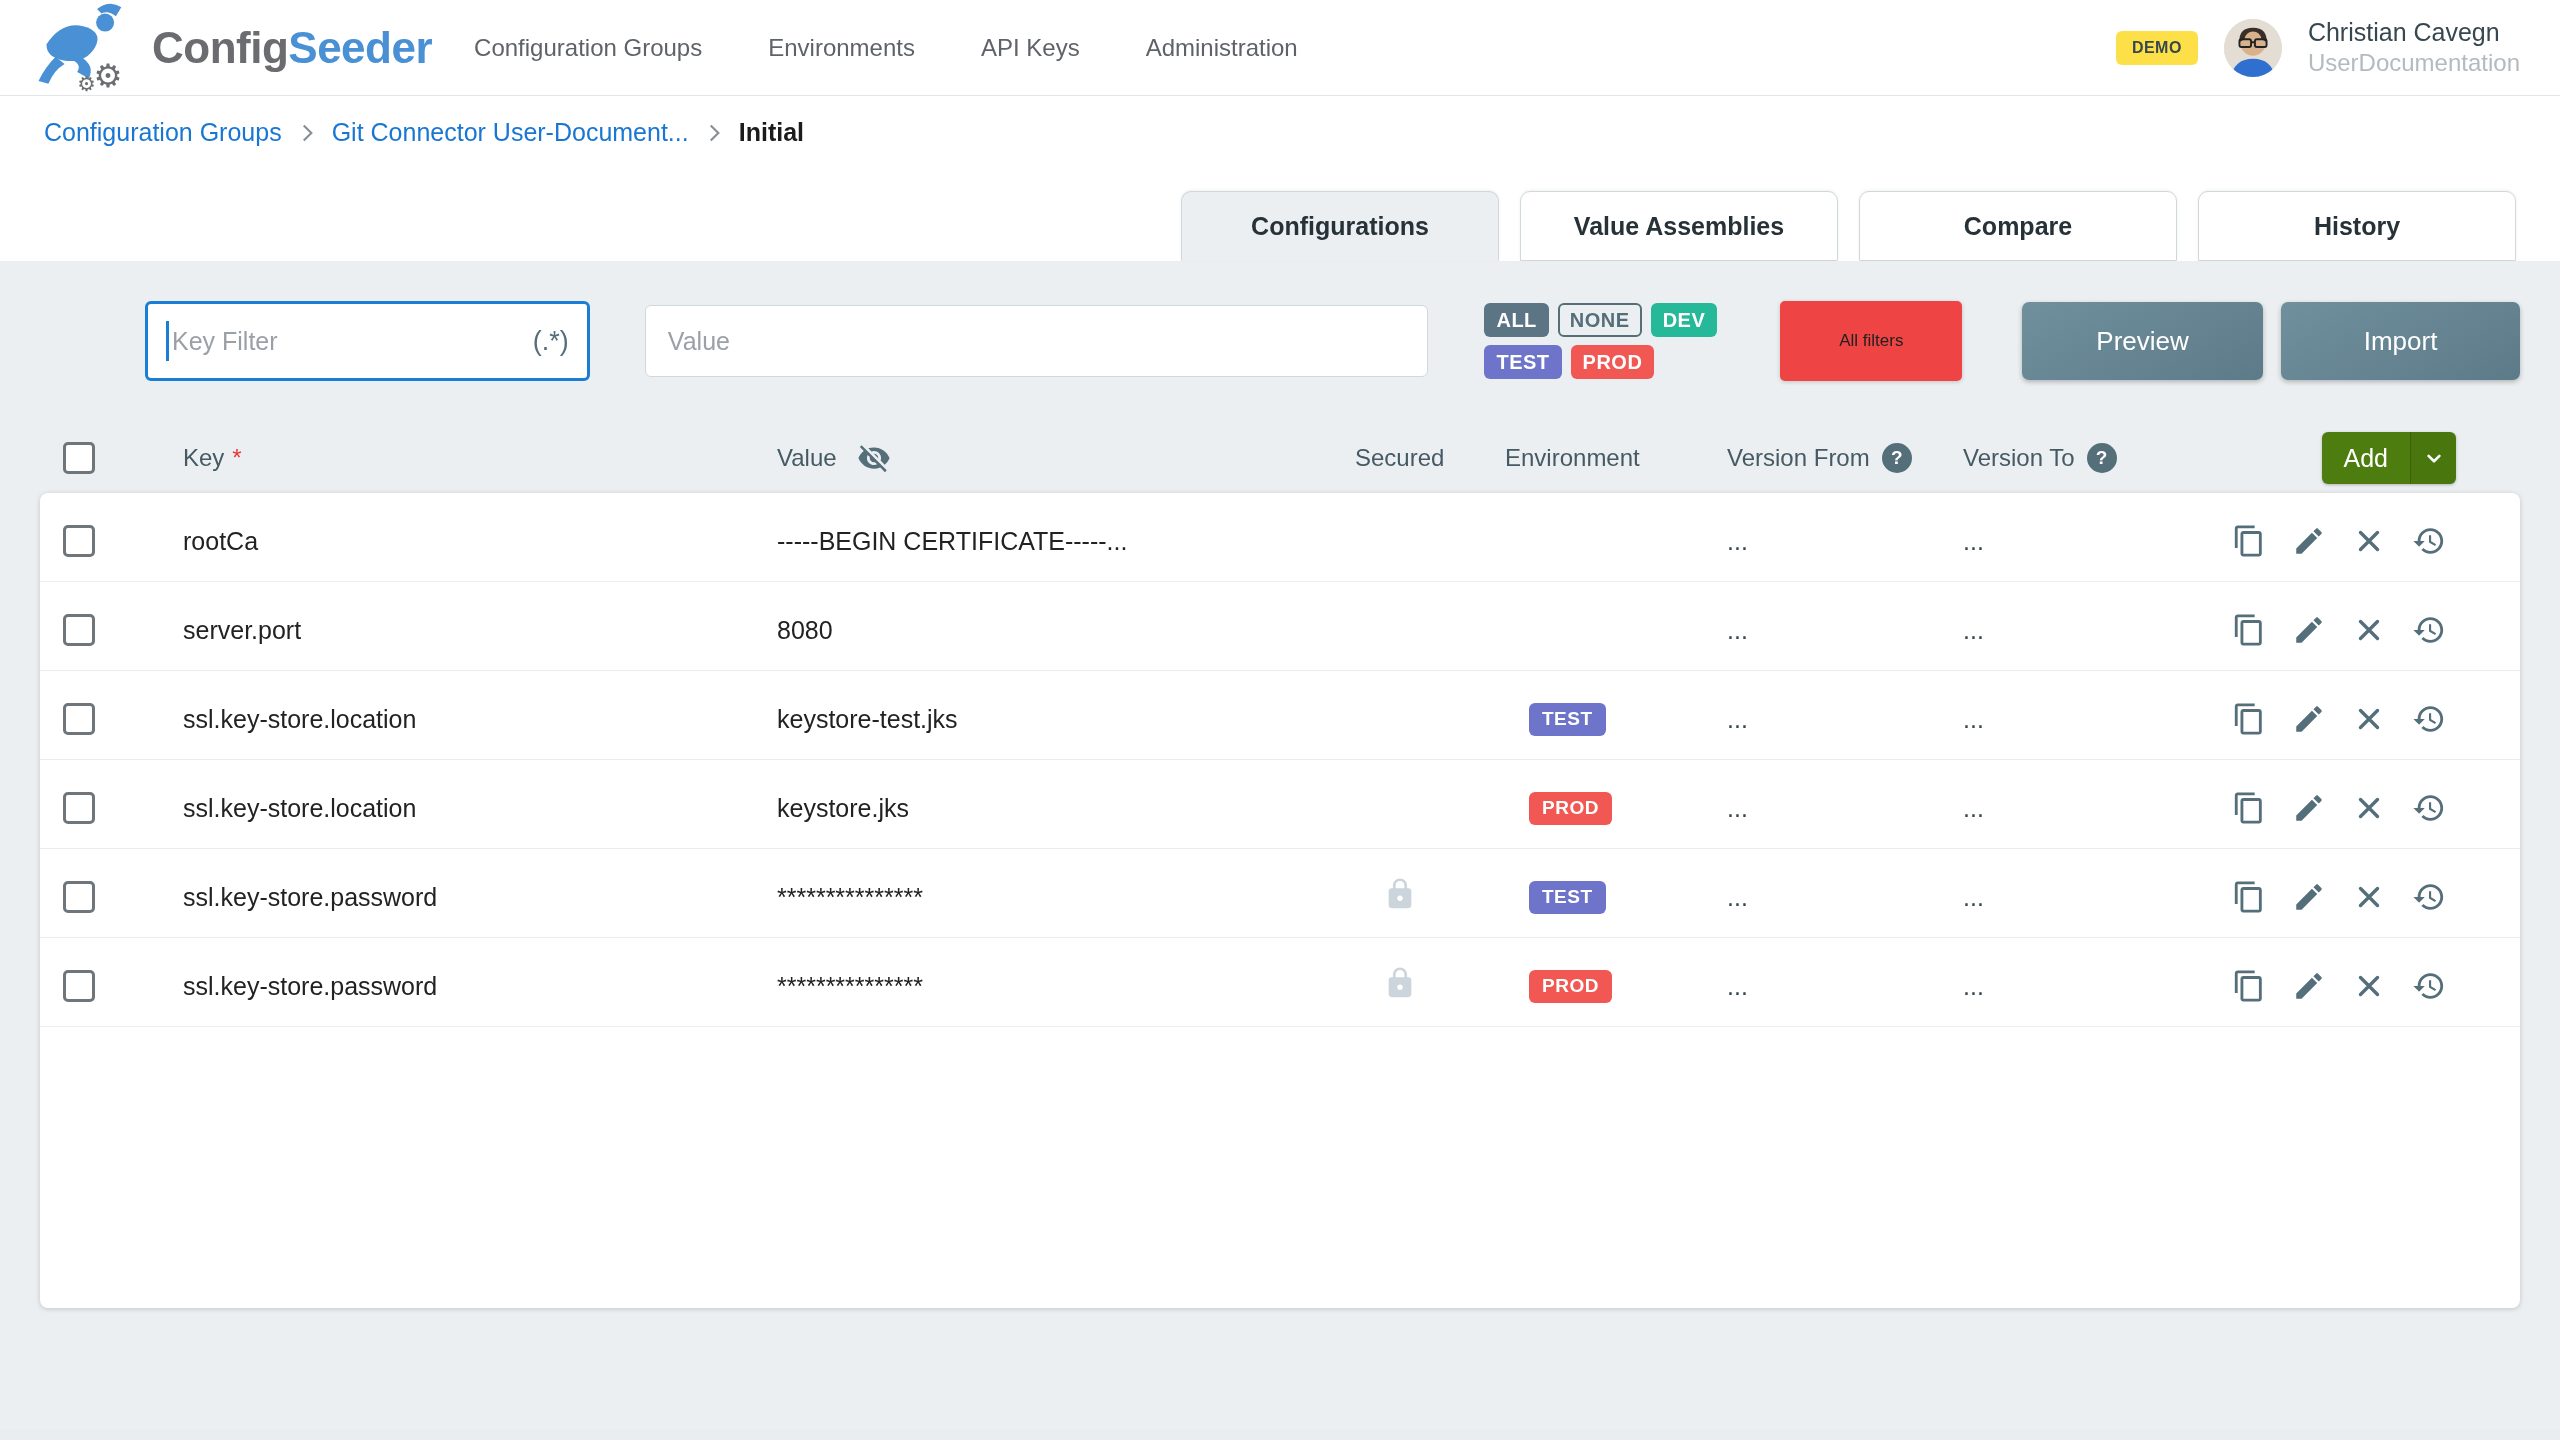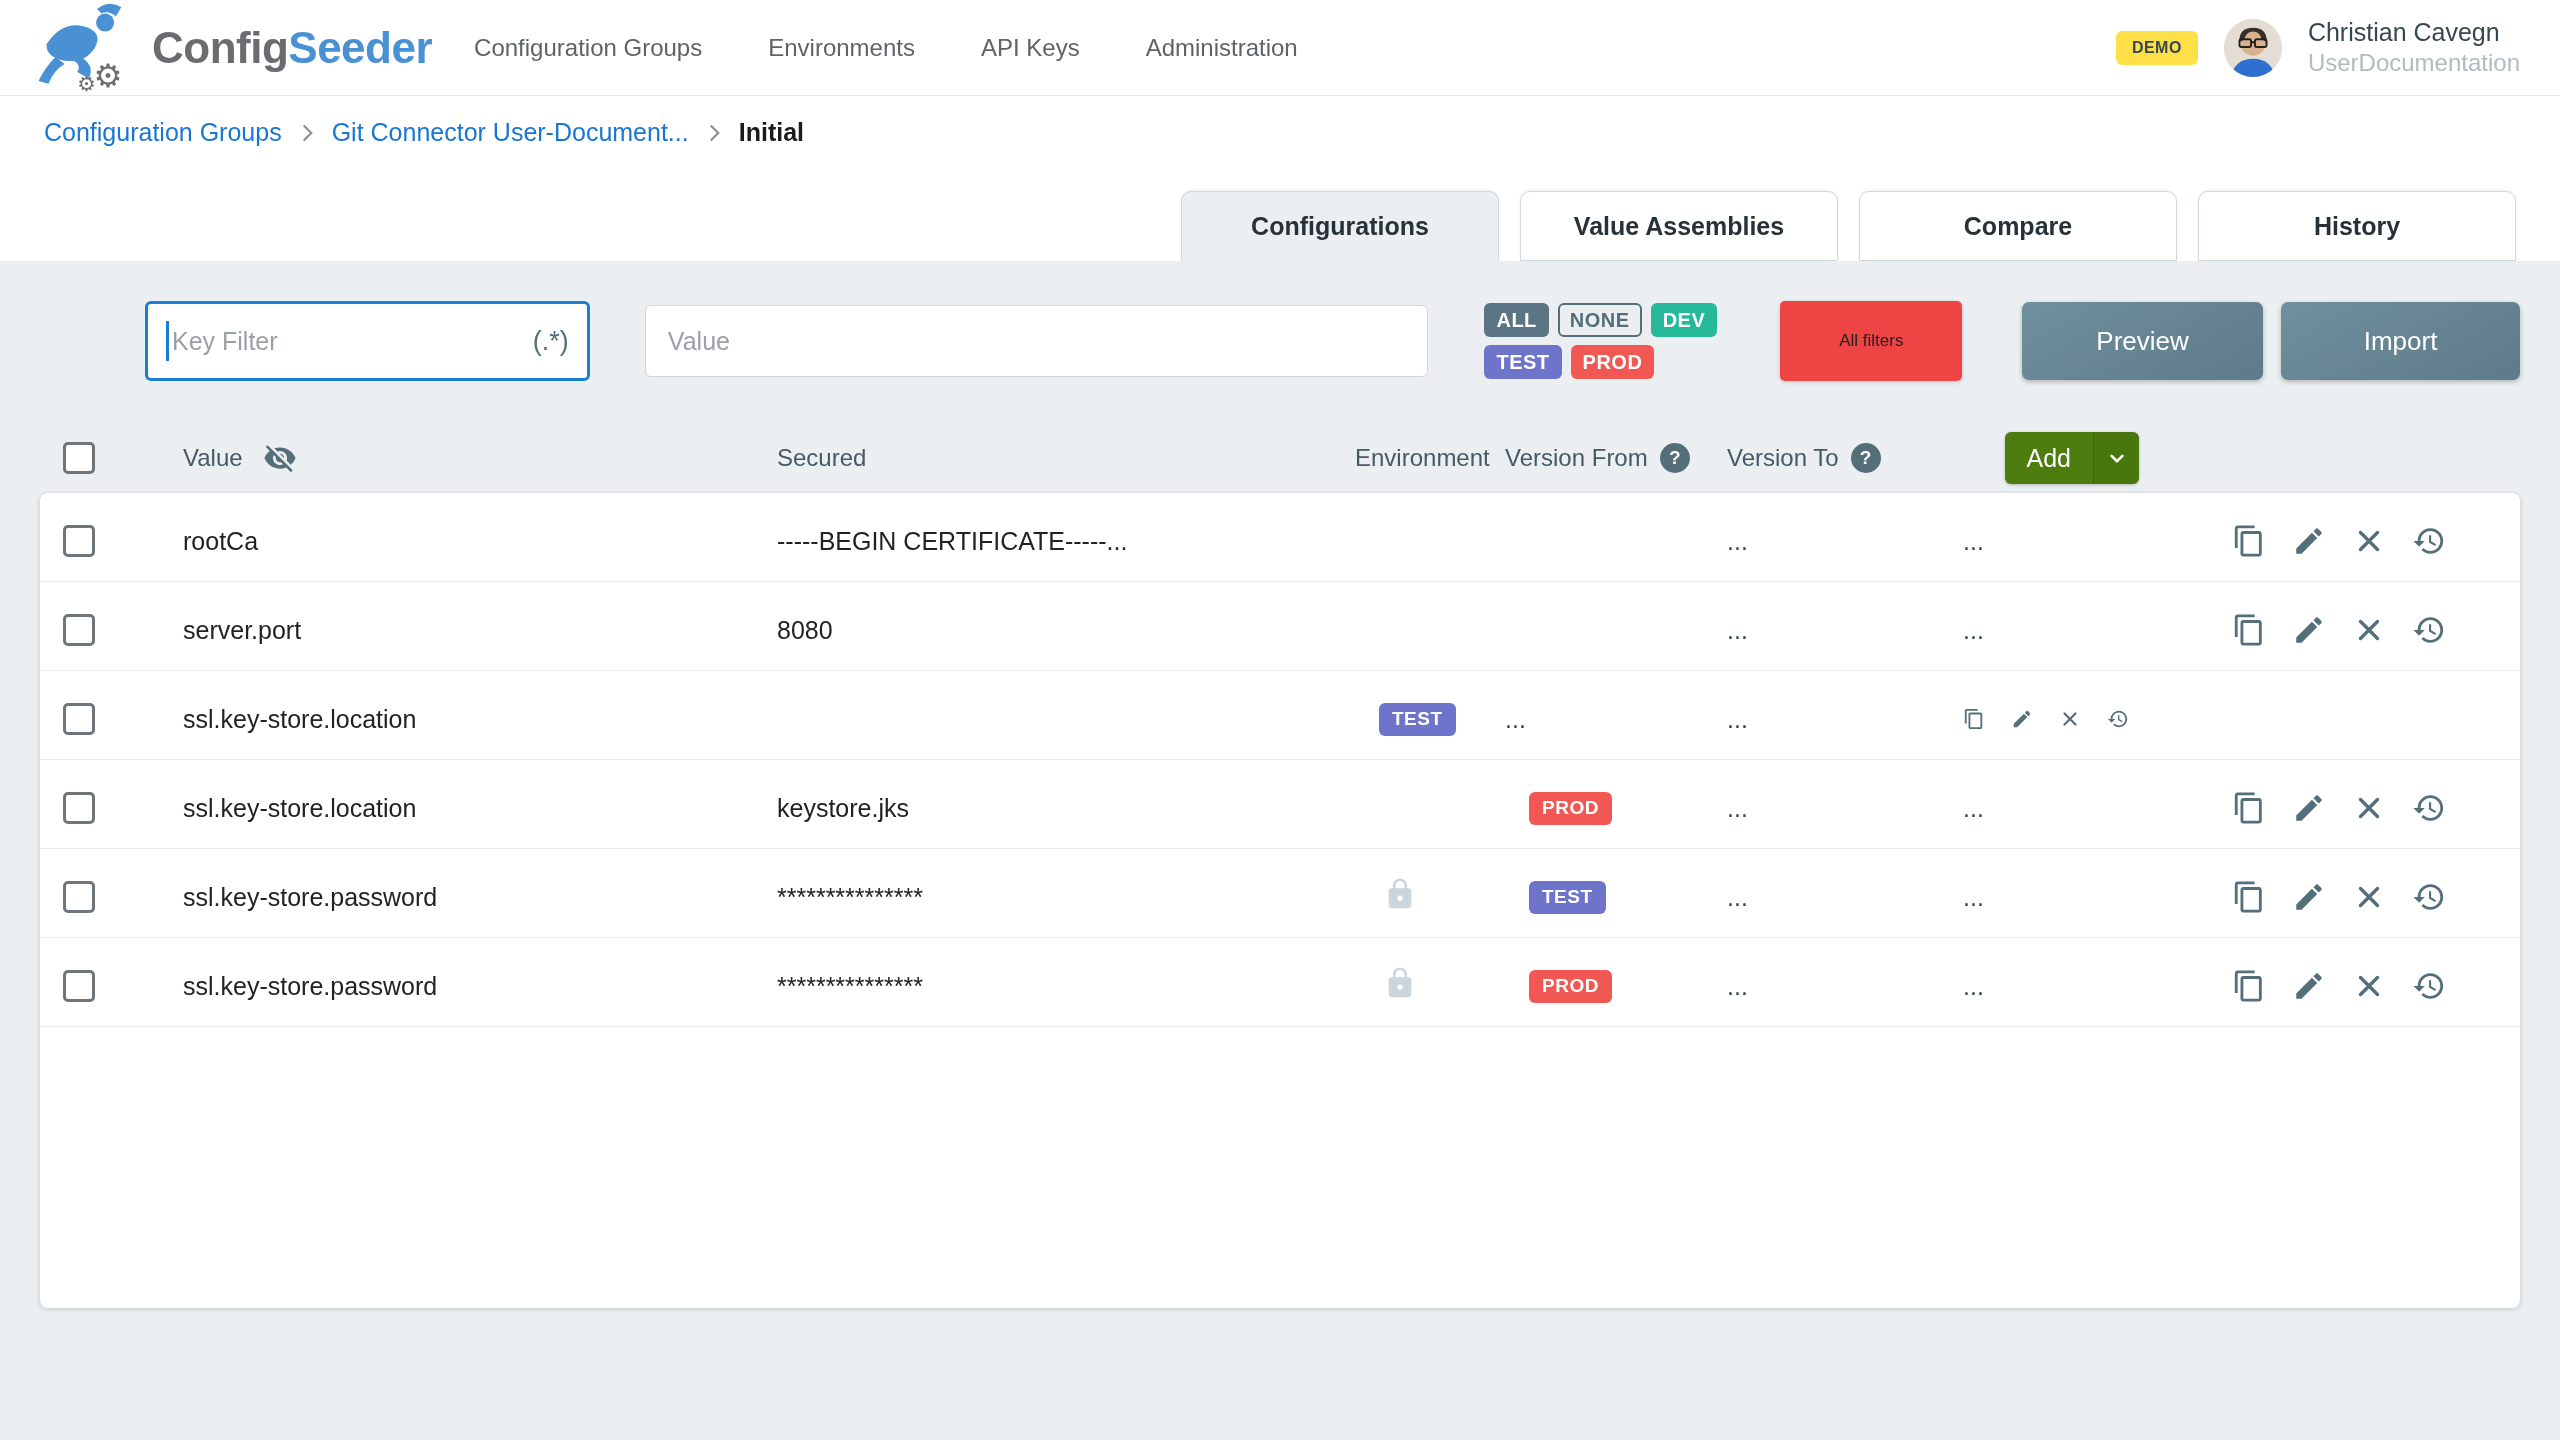--- a/index.html
+++ b/index.html
@@ -170,20 +170,24 @@
     </div>
     <button class="allfilters-btn">All filters</button>
     <button class="slate-btn preview-btn">Preview</button>
     <button class="slate-btn import-btn">Import</button>
   </div>
 
   <div class="table-header grid">
     <div>
         <div class="checkbox"></div>
       </div>
+    <div class="hdr-key">
+      <span>Key</span>
+      <span class="required-star">*</span>
+    </div>
     <div class="hdr-value">
       <span>Value</span>
       <svg class="icon action-icon" viewBox="0 0 24 24" fill="#546e7a">
           <path d="M12 7c2.76 0 5 2.24 5 5 0 .65-.13 1.26-.36 1.83l2.92 2.92c1.51-1.26 2.7-2.89 3.43-4.75-1.73-4.39-6-7.5-11-7.5-1.4 0-2.74.25-3.98.7l2.16 2.16C10.74 7.13 11.35 7 12 7zM2 4.27l2.28 2.28.46.46C3.08 8.3 1.78 10.02 1 12c1.73 4.39 6 7.5 11 7.5 1.55 0 3.03-.3 4.38-.84l.42.42L19.73 22 21 20.73 3.27 3 2 4.27zM7.53 9.8l1.55 1.55c-.05.21-.08.43-.08.65 0 1.66 1.34 3 3 3 .22 0 .44-.03.65-.08l1.55 1.55c-.67.33-1.41.53-2.2.53-2.76 0-5-2.24-5-5 0-.79.2-1.53.53-2.2zm4.31-.78l3.15 3.15.02-.16c0-1.66-1.34-3-3-3l-.17.01z"></path>
         </svg>
     </div>
     <div>Secured</div>
     <div>Environment</div>
     <div class="hdr-with-help">
       <span>Version From</span>
@@ -257,20 +261,21 @@
             <path d="M13 3c-4.97 0-9 4.03-9 9H1l3.89 3.89.07.14L9 12H6c0-3.87 3.13-7 7-7s7 3.13 7 7-3.13 7-7 7c-1.93 0-3.68-.79-4.94-2.06l-1.42 1.42C8.27 19.99 10.51 21 13 21c4.97 0 9-4.03 9-9s-4.03-9-9-9zm-1 5v5l4.25 2.52.77-1.28-3.52-2.09V8z"></path>
           </svg>
       </div>
     </div>
 
     <div class="row grid">
       <div>
           <div class="checkbox"></div>
         </div>
       <div>ssl.key-store.location</div>
+      <div>keystore-test.jks</div>
       <div class="cell-secured"></div>
       <div class="cell-env"><span class="rowbadge b-test">TEST</span></div>
       <div><span class="dots">...</span></div>
       <div><span class="dots">...</span></div>
       <div class="cell-actions">
         <svg class="action-icon" viewBox="0 0 24 24" fill="#546e7a">
             <path d="M16 1H4c-1.1 0-2 .9-2 2v14h2V3h12V1zm3 4H8c-1.1 0-2 .9-2 2v14c0 1.1.9 2 2 2h11c1.1 0 2-.9 2-2V7c0-1.1-.9-2-2-2zm0 16H8V7h11v14z"></path>
           </svg>
         <svg class="action-icon" viewBox="0 0 24 24" fill="#546e7a">
             <path d="M3 17.25V21h3.75L17.81 9.94l-3.75-3.75L3 17.25zM20.71 7.04c.39-.39.39-1.02 0-1.41l-2.34-2.34c-.39-.39-1.02-.39-1.41 0l-1.83 1.83 3.75 3.75 1.83-1.83z"></path>

